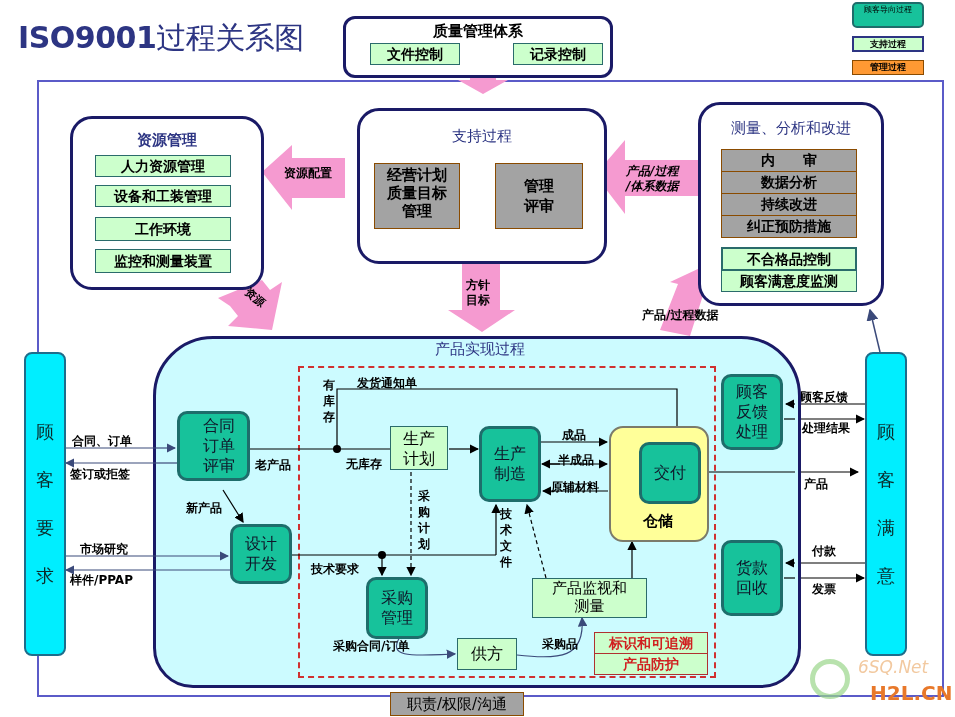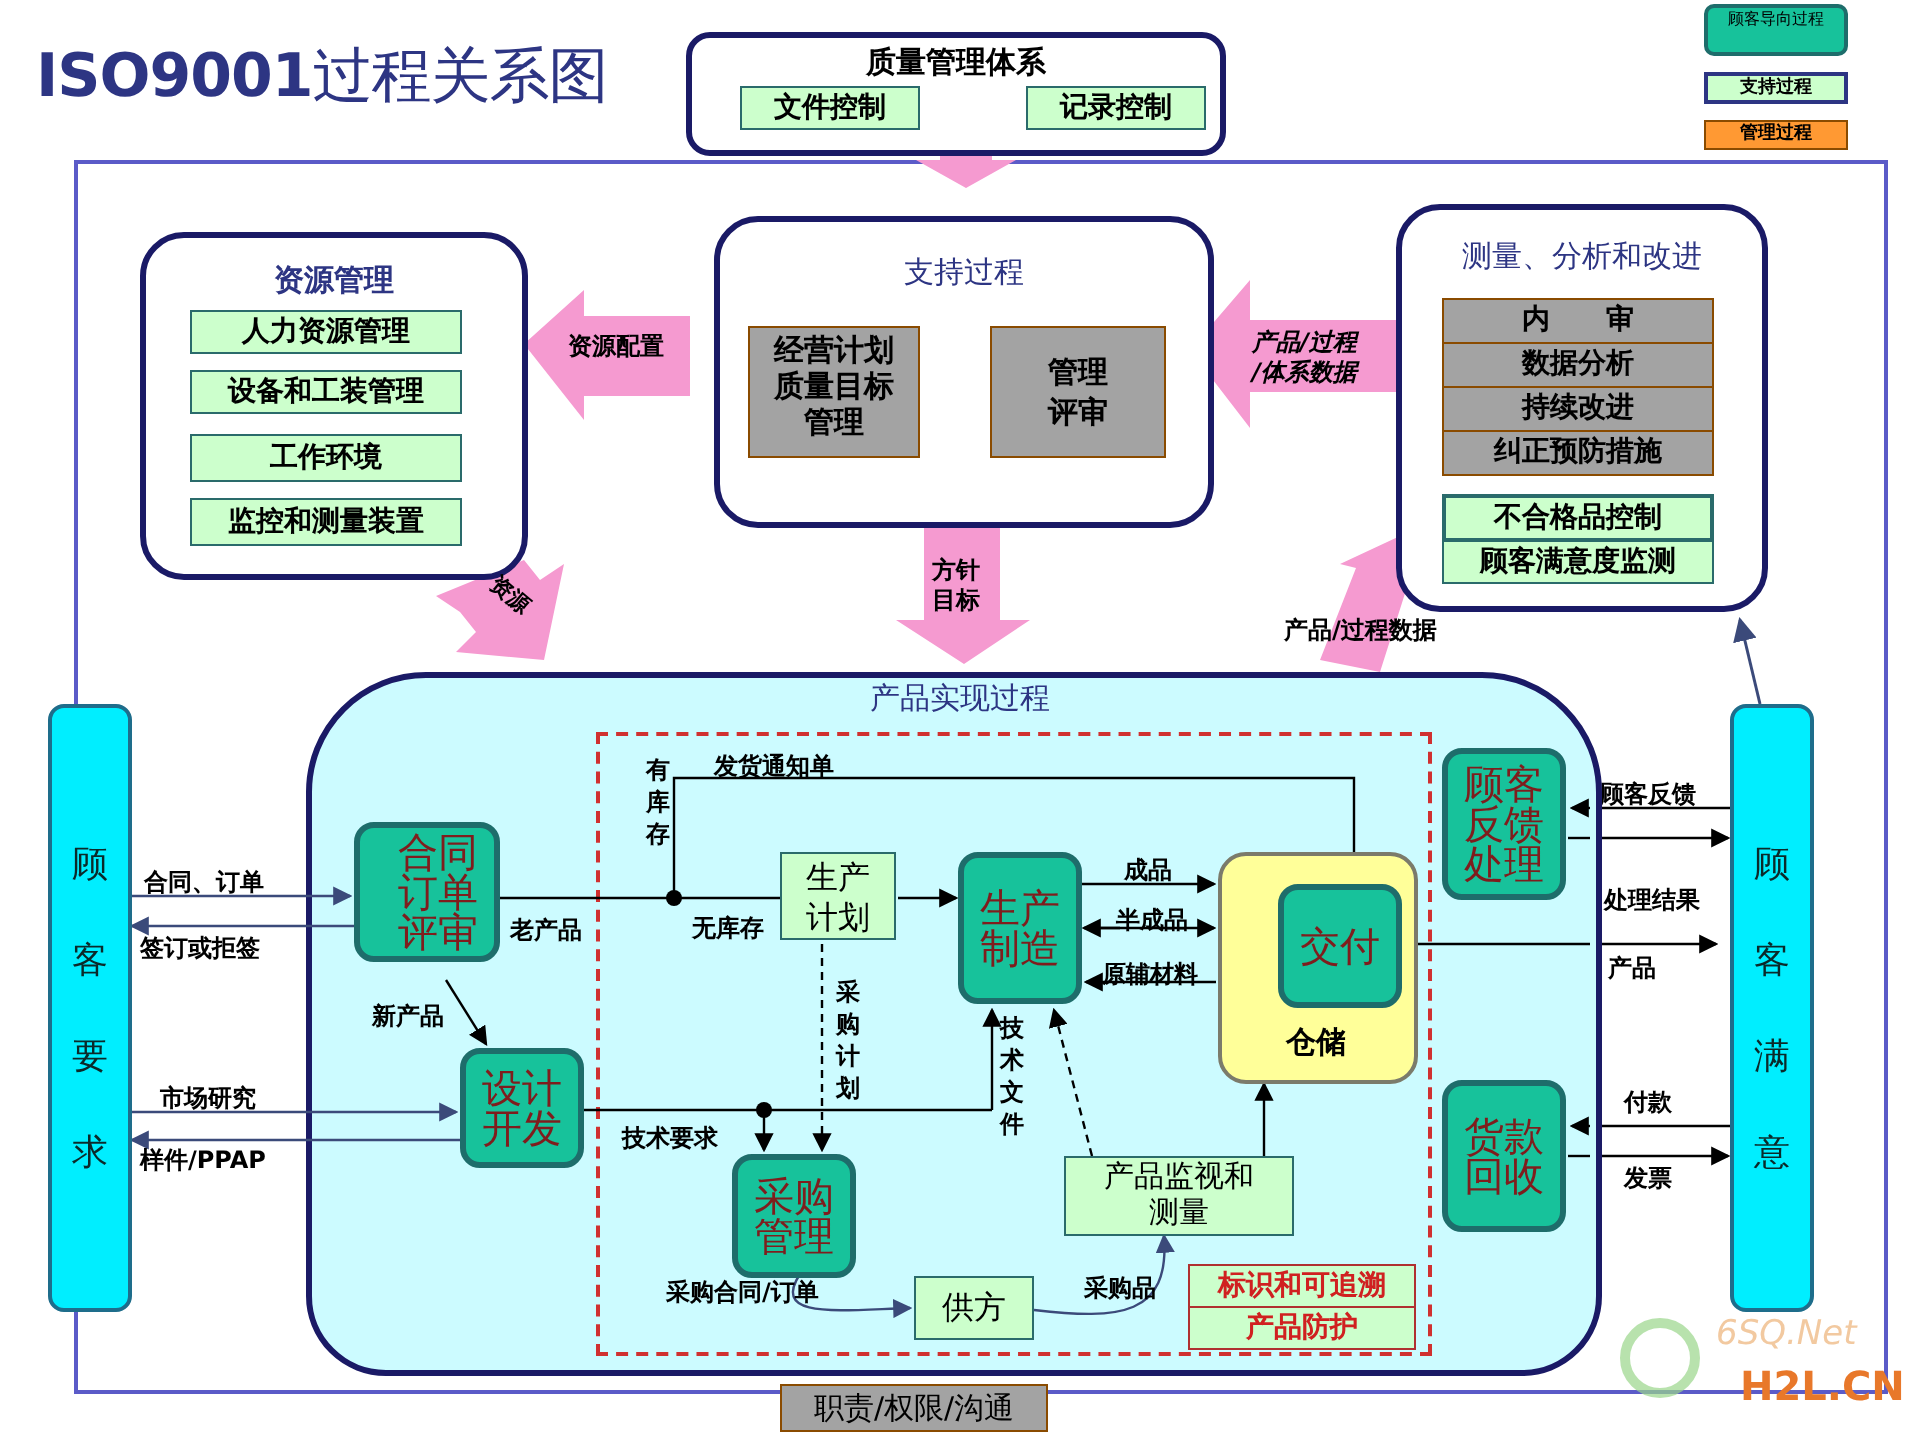--- a/index.html
+++ b/index.html
@@ -6,22 +6,22 @@
   body { width:955px; height:717px; background:#ffffff; position:relative; overflow:hidden;
          font-family:"DejaVu Sans","Liberation Sans",sans-serif; }
   .abs { position:absolute; }
   .title { left:18px; top:18px; font-size:30px; color:#2d3583; font-weight:bold; letter-spacing:-0.5px; }
   .title .cn { font-weight:normal; font-family:"DejaVu Serif","Liberation Serif",serif; }
   .frame { left:37px; top:80px; width:903px; height:613px; border:2px solid #5b5bc8; }
   .rbox { border:3px solid #1a1a66; border-radius:22px; background:#fff; }
   .hdr { color:#2d3583; font-size:15px; text-align:center; font-weight:bold; }
   .green { background:#ccffcc; border:1.5px solid #2a6b6b; color:#000; text-align:center; font-weight:bold; }
   .orange { background:#a3a3a3; border:1.5px solid #8a4b00; color:#000; text-align:center; font-weight:bold; }
-  .teal { background:#17c29b; border:3px solid #1e6d6b; border-radius:10px; color:#7f1d1d; text-align:center;
-          display:flex; align-items:center; justify-content:center; font-size:20px; line-height:20px; }
+  .teal { background:#17c29b; border:3px solid #1e6d6b; border-radius:10px; color:#0f172a; text-align:center;
+          display:flex; align-items:center; justify-content:center; font-size:16px; line-height:20px; }
   .cyanbar { background:#00eeff; border:2px solid #1e6d8b; border-radius:8px; display:flex; flex-direction:column;
              align-items:center; justify-content:center; font-size:18px; color:#0b2a2a; }
   .cyanbar span { margin:12px 0; }
   .lbl { font-size:12px; font-weight:bold; color:#000; white-space:nowrap; }
   .vlbl { font-size:12px; font-weight:bold; color:#000; width:14px; line-height:16px; text-align:center; word-break:break-all; }
   .pinklbl { font-size:12px; font-weight:bold; color:#000; text-align:center; line-height:15px; }
   svg.lines { position:absolute; left:0; top:0; }
 </style>
 </head>
 <body>
@@ -151,21 +151,21 @@
 <div class="abs lbl" style="left:80px;top:541px;">市场研究</div>
 <div class="abs lbl" style="left:70px;top:572px;">样件/PPAP</div>
 
 <div class="abs cyanbar" style="left:865px;top:352px;width:38px;height:300px;">
   <span>顾</span>
   <span>客</span>
   <span>满</span>
   <span>意</span>
 </div>
 <div class="abs lbl" style="left:800px;top:389px;">顾客反馈</div>
-<div class="abs lbl" style="left:802px;top:442px;">处理结果</div>
+<div class="abs lbl" style="left:802px;top:420px;">处理结果</div>
 <div class="abs lbl" style="left:804px;top:476px;">产品</div>
 <div class="abs lbl" style="left:812px;top:543px;">付款</div>
 <div class="abs lbl" style="left:812px;top:581px;">发票</div>
 
 <div class="abs" style="left:153px;top:336px;width:642px;height:346px;background:#ccfbff;border:3px solid #1a1a66;border-radius:60px 60px 40px 40px;"></div>
 <div class="abs hdr" style="left:420px;top:340px;width:120px;font-weight:normal;">产品实现过程</div>
 <div class="abs" style="left:298px;top:366px;width:414px;height:308px;border:2.5px dashed #d03030;"></div>
 
 <svg class="lines" width="955" height="717">
   <defs>

